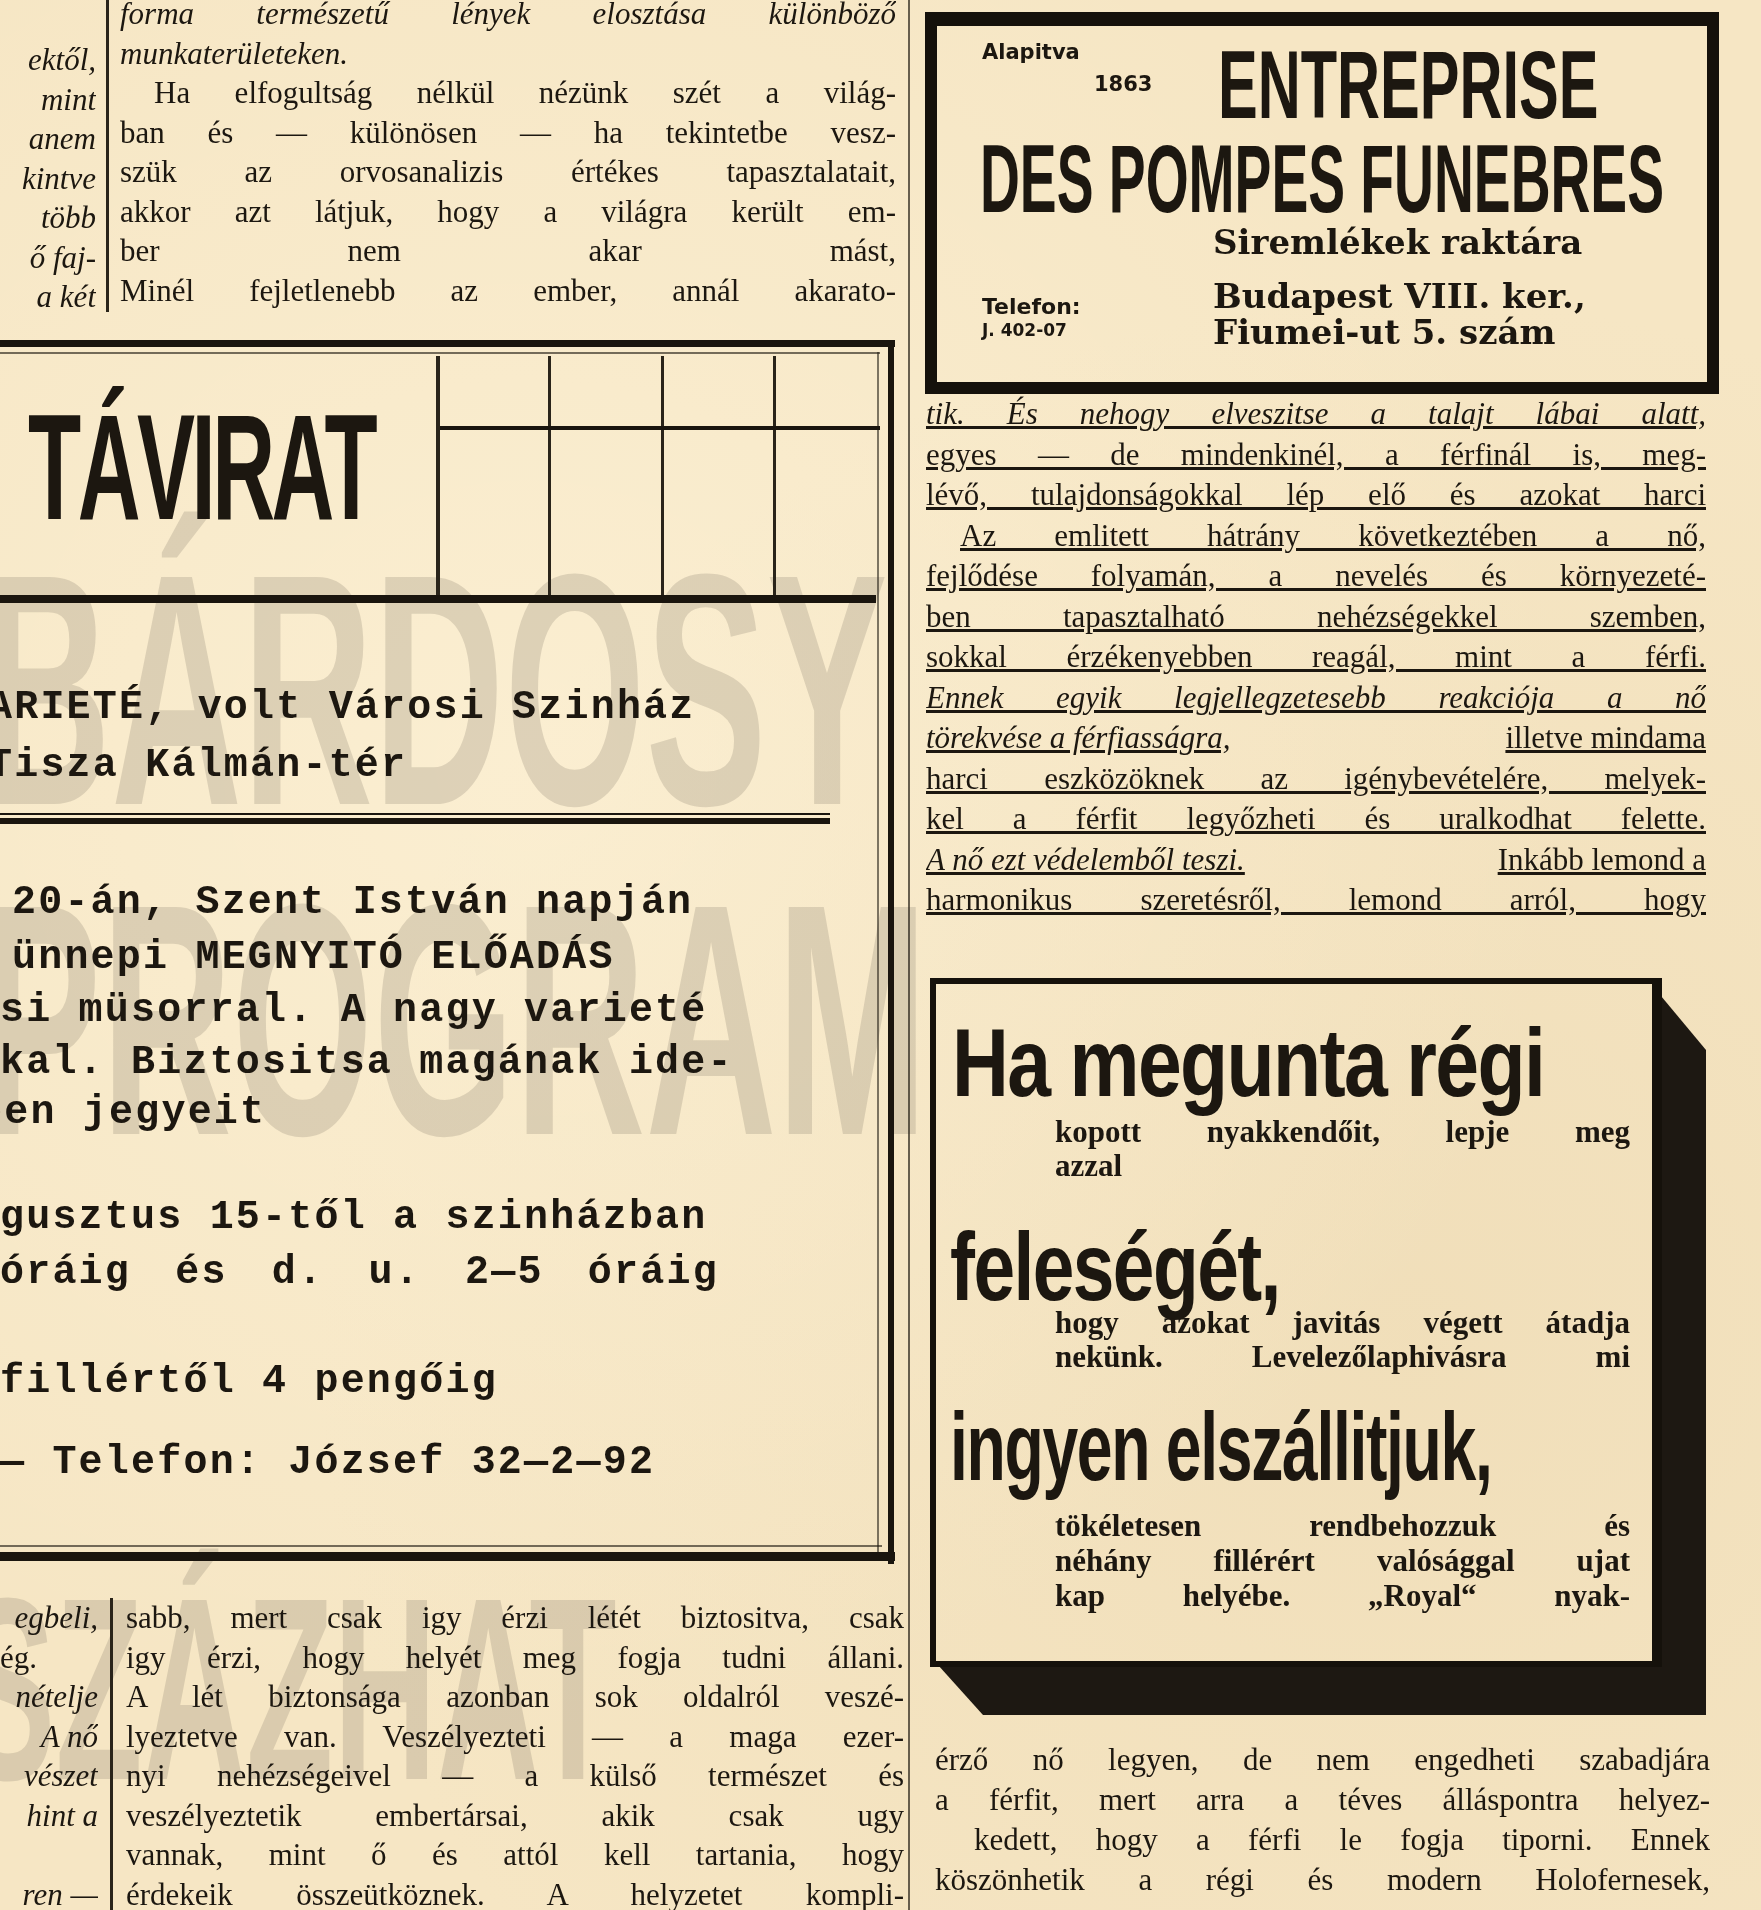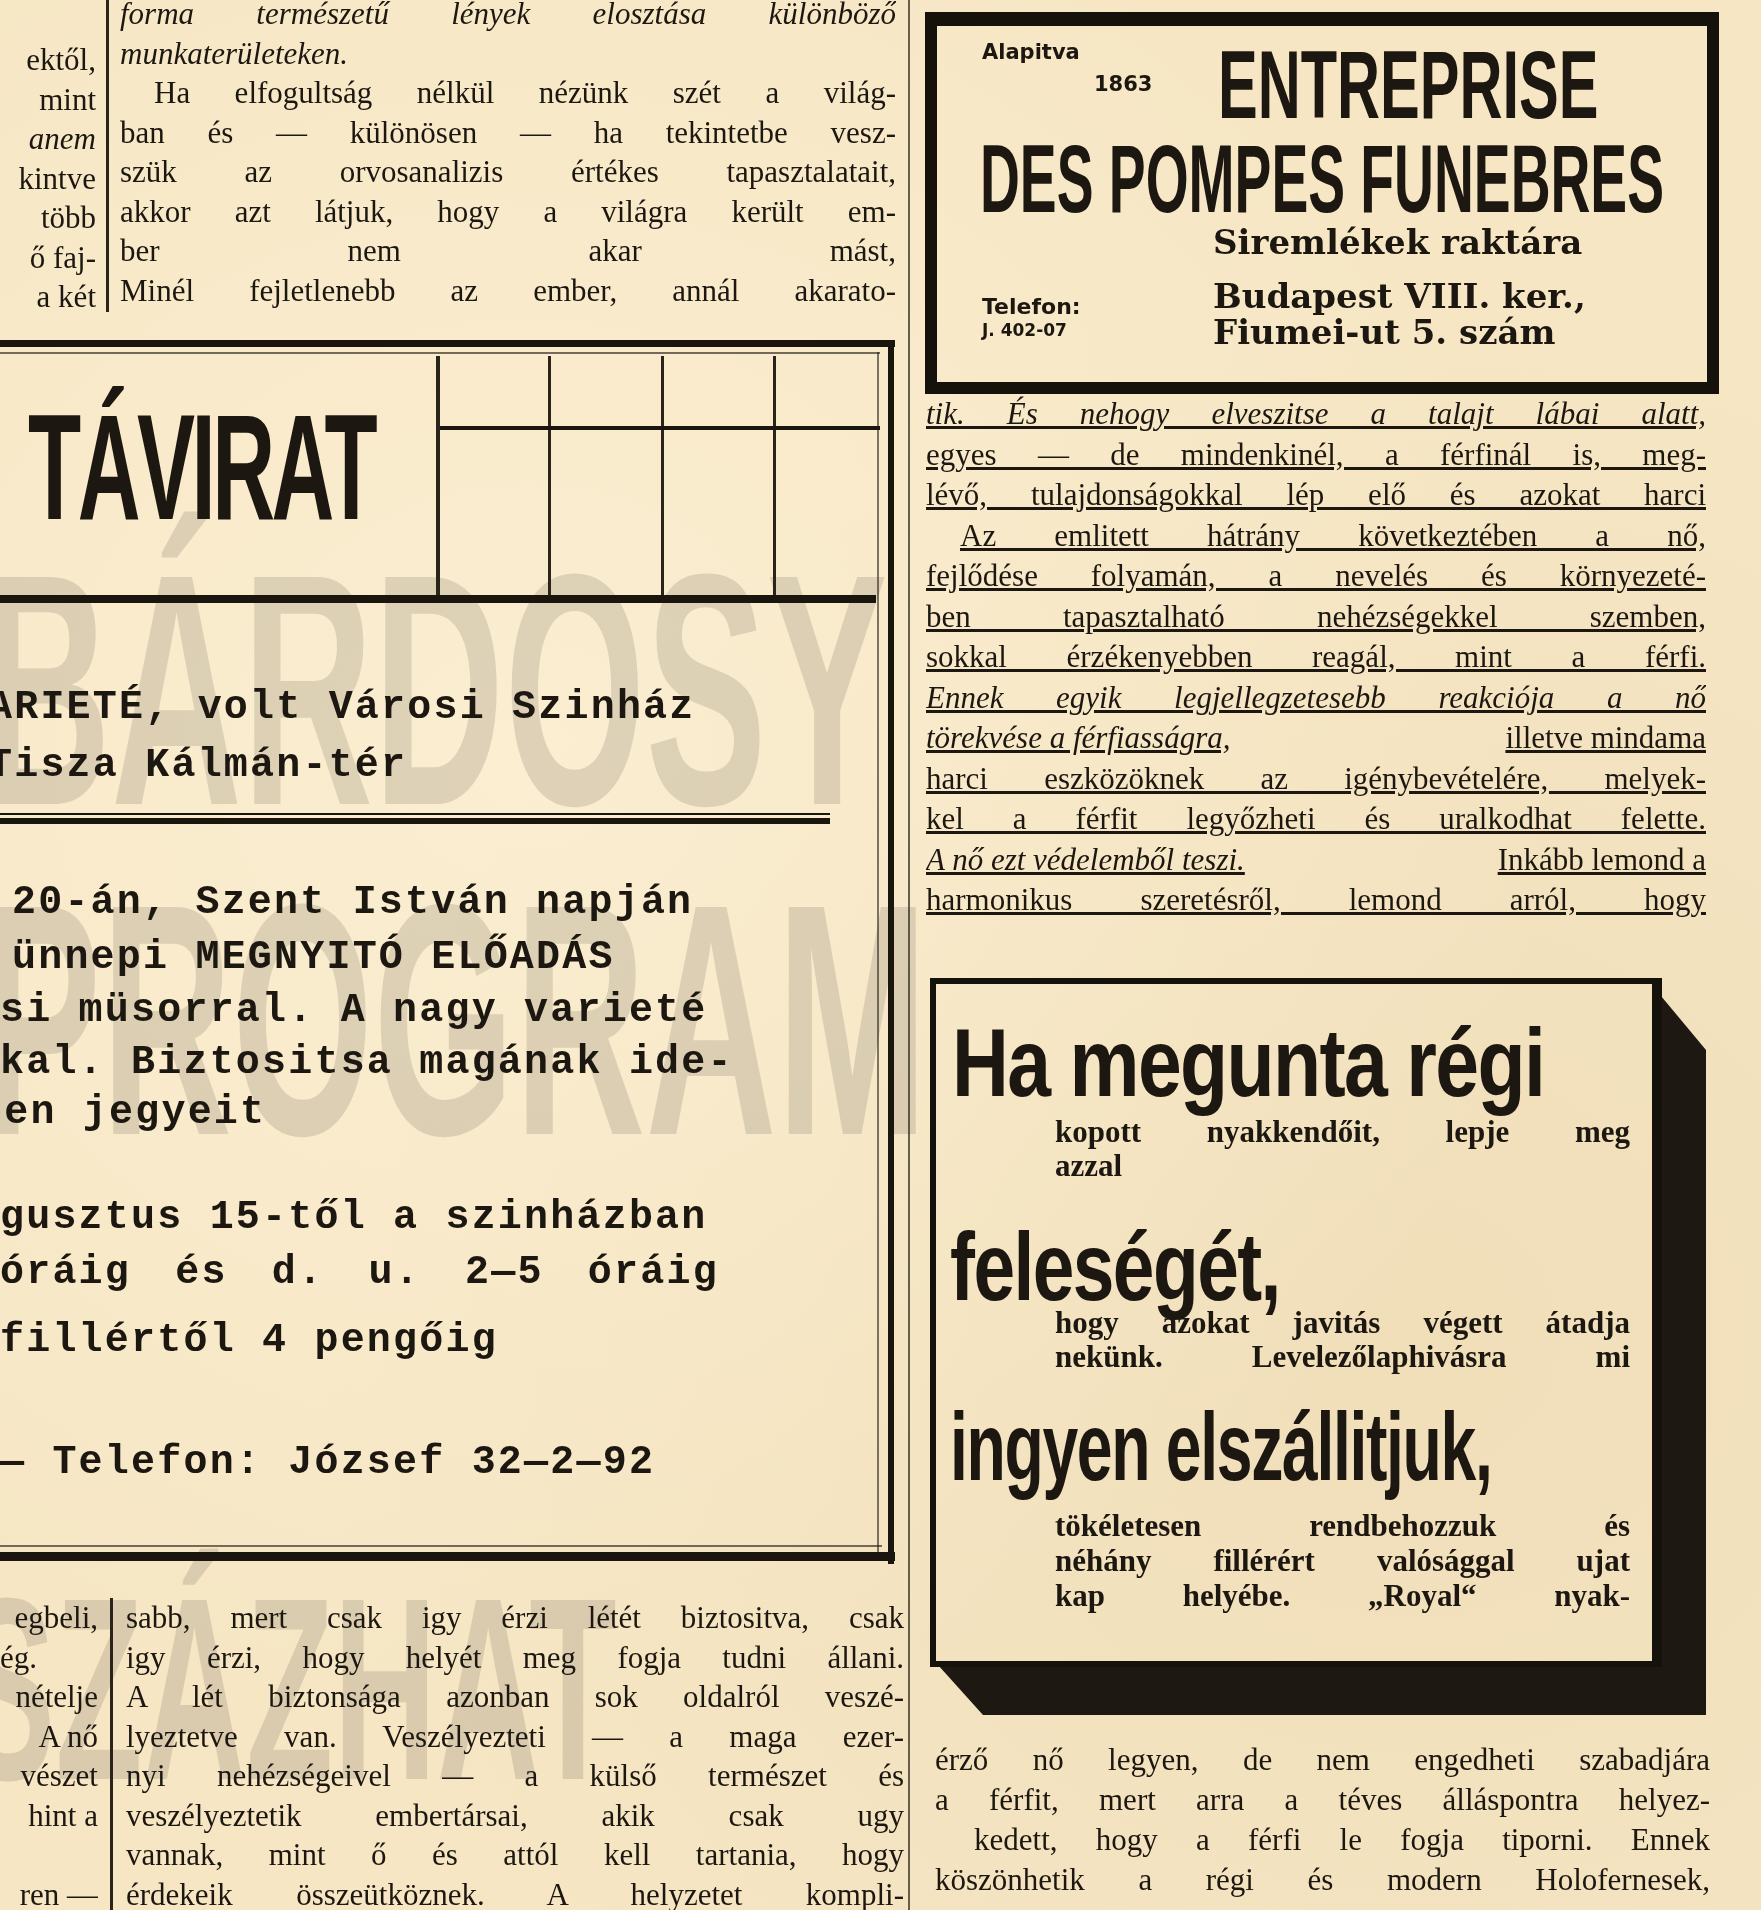--- a/index.html
+++ b/index.html
@@ -9,21 +9,21 @@
     background-image:
       radial-gradient(ellipse at 30% 40%, rgba(255,245,220,0.55), rgba(0,0,0,0) 60%),
       radial-gradient(ellipse at 80% 70%, rgba(235,215,175,0.5), rgba(0,0,0,0) 55%);
     color:#1c1710;
   }
 
   
   .col { position:absolute; font-family:"Liberation Serif","DejaVu Serif",serif; font-size:31px; line-height:39.5px; }
   .col .ln { display:block; white-space:nowrap; text-align:justify; text-align-last:justify; height:39.5px; overflow:hidden; }
   .col .ln.left { text-align-last:left; }
-  .col .ln.right { text-align:center; text-align-last:right; }
+  .col .ln.right { text-align:center; text-align-last:right;font-style:italic; }
   .it { font-style:italic; }
   .ind { text-indent:34px; }
 
   .vrule { position:absolute; background:#2a241a; width:3px; }
   .hrule { position:absolute; background:#1a150e; }
 
   
   .tel-title { position:absolute; left:28px; top:392px; font-family:"Liberation Sans","DejaVu Sans",sans-serif; font-weight:bold; font-size:150px; letter-spacing:-6px; transform:scaleX(0.58); transform-origin:left top; line-height:150px; }
   .tw { position:absolute; font-family:"Liberation Mono","DejaVu Sans Mono",monospace; font-weight:bold; font-size:40px; white-space:nowrap; letter-spacing:2.2px; }
 
@@ -100,21 +100,21 @@
   <div class="hrule" style="left:0;top:818px;width:830px;height:6px;"></div>
 
   <div class="tw" style="left:12px;top:880px;">20-án, Szent István napján</div>
   <div class="tw" style="left:12px;top:935px;">ünnepi MEGNYITÓ ELŐADÁS</div>
   <div class="tw" style="left:0;top:988px;">si müsorral. A nagy varieté</div>
   <div class="tw" style="left:0;top:1040px;">kal. Biztositsa magának ide-</div>
   <div class="tw" style="left:-22px;top:1090px;clip-path:inset(0 0 0 22px);">ben jegyeit</div>
 
   <div class="tw" style="left:0;top:1195px;">gusztus 15-től a szinházban</div>
   <div class="tw" style="left:0;top:1250px;word-spacing:18px;">óráig és d. u. 2—5 óráig</div>
-  <div class="tw" style="left:0;top:1318px;text-align:center;">fillértől 4 pengőig</div>
+  <div class="tw" style="left:0;top:1359px;text-align:center;">fillértől 4 pengőig</div>
   <div class="tw" style="left:0;top:1440px;">— Telefon: József 32—2—92</div>
 
   <div class="hrule" style="left:0;top:1545px;width:882px;height:2px;opacity:.6;"></div>
   <div class="hrule" style="left:0;top:1552px;width:895px;height:9px;"></div>
 </section>
 
 <section>
   <div class="col" style="left:0;top:1598px;width:98px;">
     <span class="ln right">egbeli,</span>
     <span class="ln left">ég.</span>

